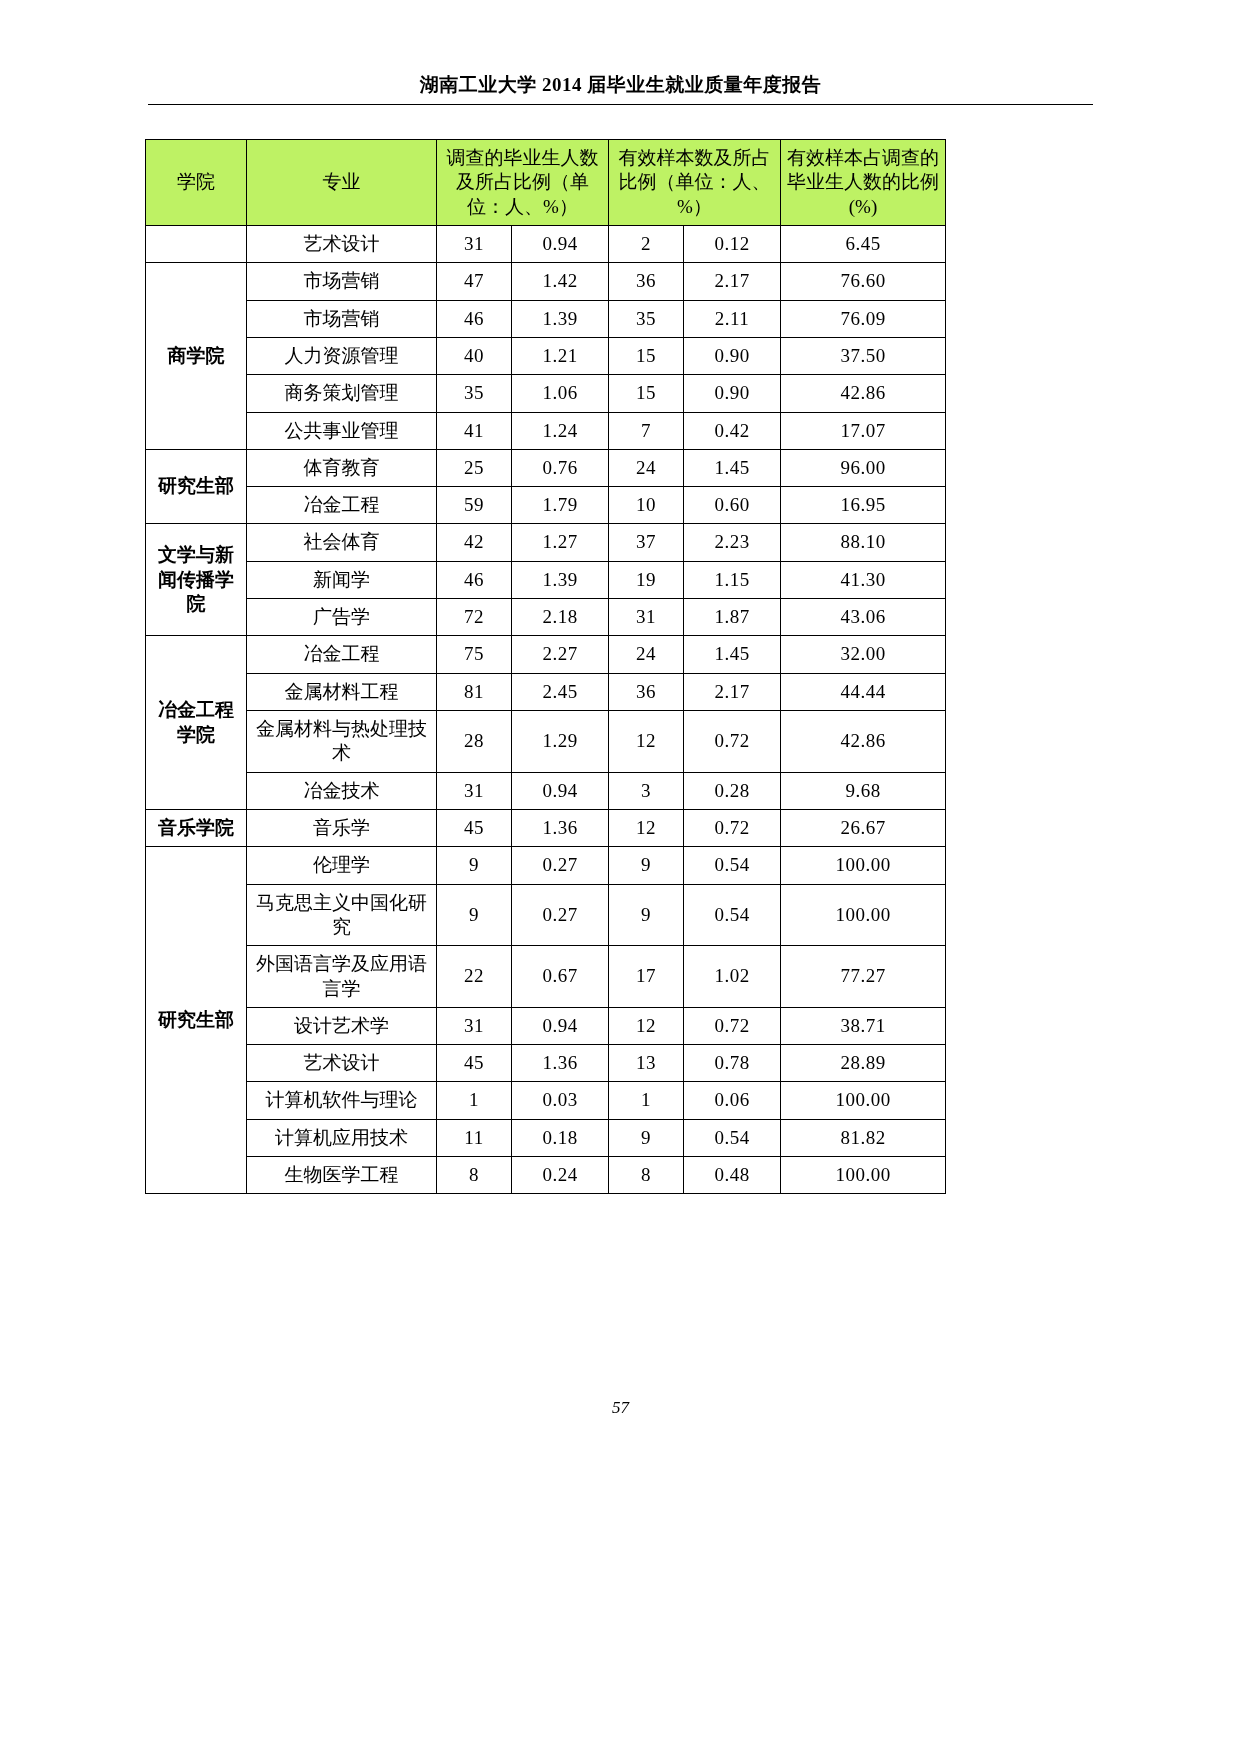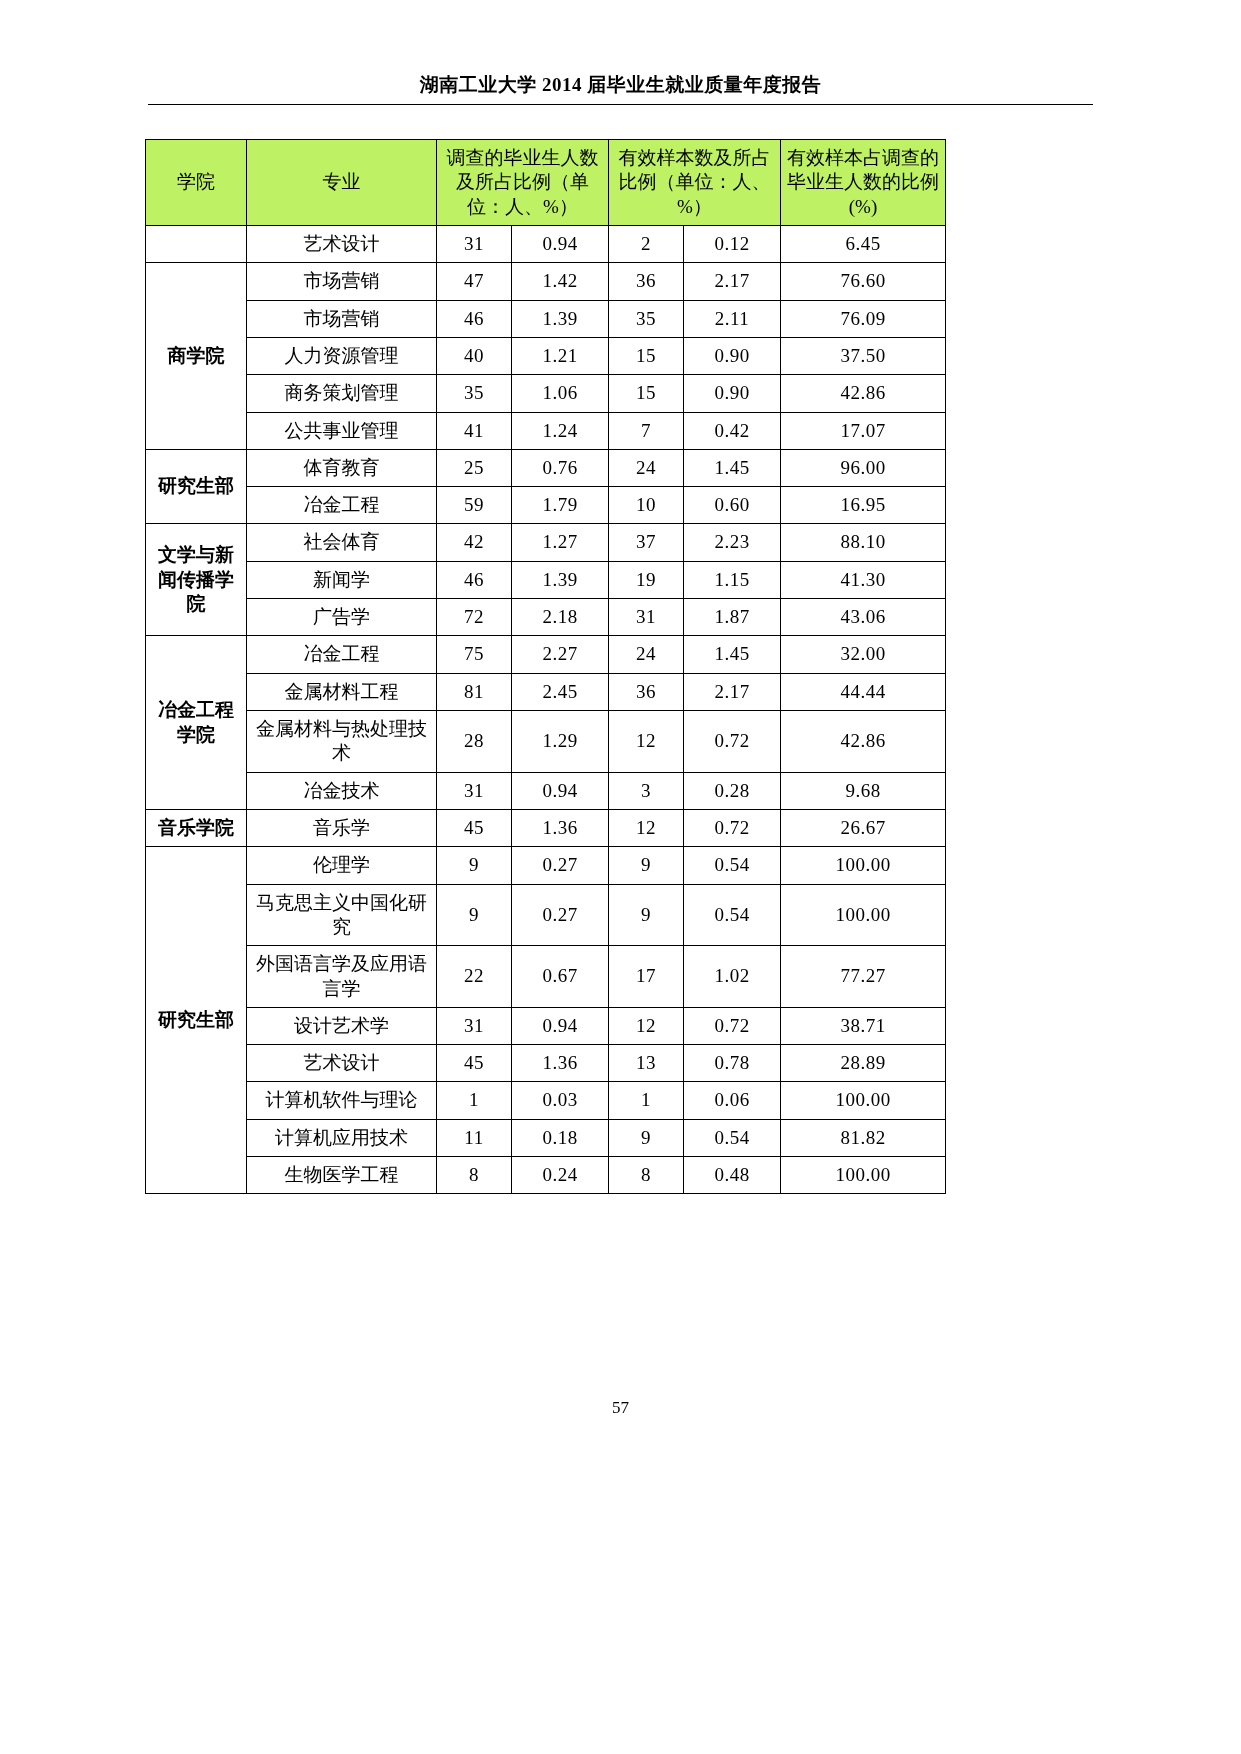--- a/index.html
+++ b/index.html
@@ -79,20 +79,21 @@
     font-family: "Liberation Serif", "DejaVu Serif", serif;
     letter-spacing: 0.5px;
   }
   .pagenum {
     position: absolute;
     top: 1398px;
     left: 0;
     width: 1241px;
     text-align: center;
     font-size: 17px;
+    font-style: italic;
   }
 </style>
 </head>
 <body>
 
 <div class="page">
 
   <div class="header">
     <div class="header-title">湖南工业大学 2014 届毕业生就业质量年度报告</div>
   </div>

